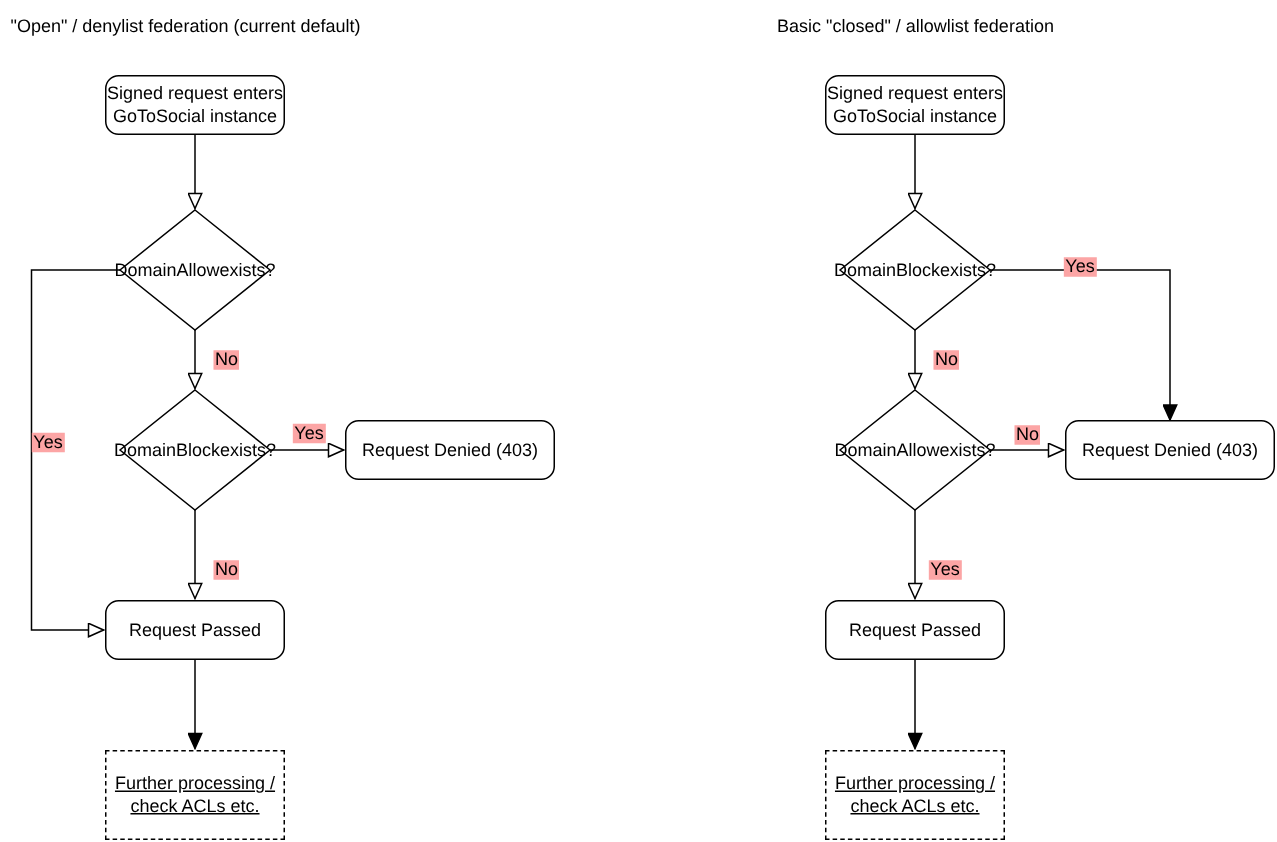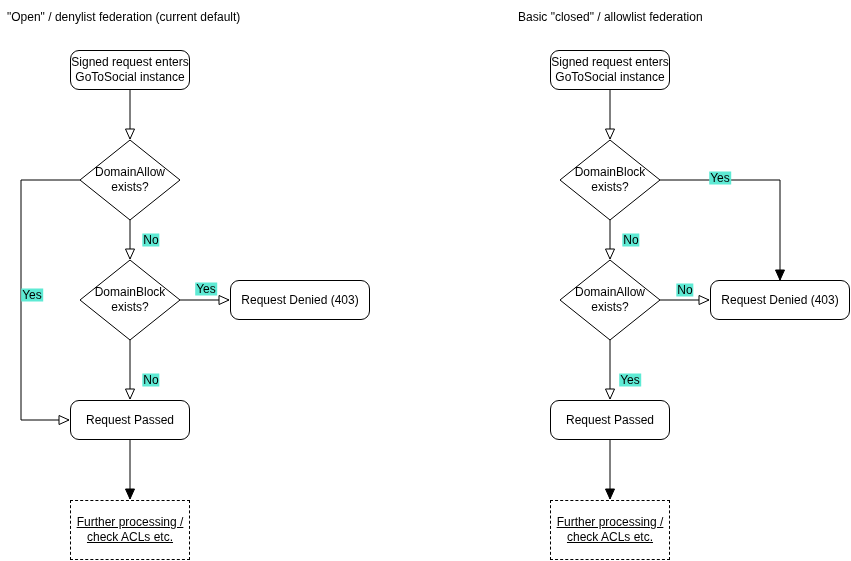--- a/index.html
+++ b/index.html
@@ -38,32 +38,32 @@
     align-items: center;
     justify-content: center;
     text-align: center;
     line-height: 15px;
   }
   .node.rounded { border-radius: 9px; }
   .node.dashed  { border: 1px dashed #000000; text-decoration: underline; }
   .diamond-text {
     position: absolute;
     display: flex;
-    flex-direction: column;
+    flex-direction: row;
     align-items: center;
     justify-content: center;
     text-align: center;
     line-height: 15px;
     background: transparent;
     pointer-events: none;
   }
   .edge-label {
     position: absolute;
     transform: translate(-50%, -50%);
-    background: #5eead4;
+    background: #fca5a5;
     padding: 0 1px;
     line-height: 13px;
     white-space: nowrap;
   }
   .tline { display: block; }
 </style>
 </head>
 <body>
 
 <div id="canvas">

